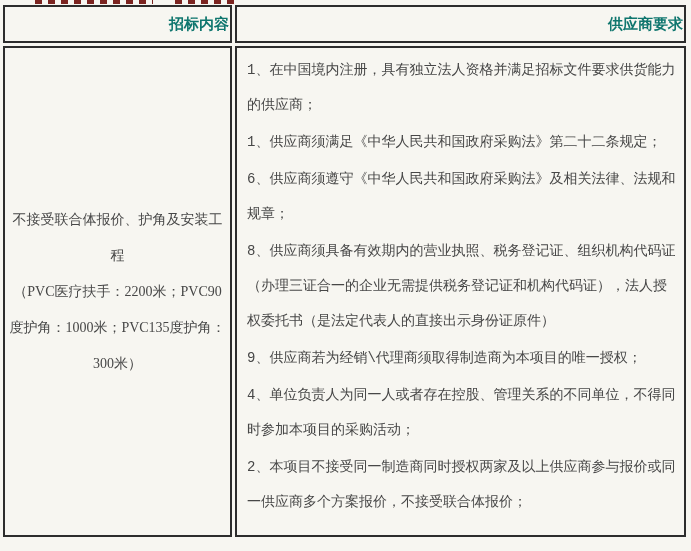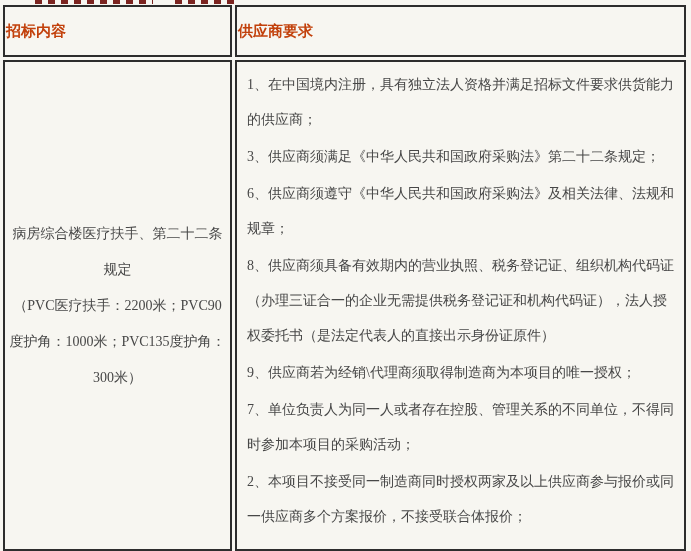--- a/index.html
+++ b/index.html
@@ -42,28 +42,28 @@
     border-spacing: 3px;
     table-layout: fixed;
   }
   td {
     background: #f7f6f1;
     border: 2px solid #2d2d2d;
     box-sizing: border-box;
     overflow: hidden;
   }
   td.col-left  { width: 229px; }
-  td.col-right { width: 451px; }
+  td.col-right { width: 451px; font-family: Liberation Mono, monospace; }
   tr.header-row td {
-    height: 52px;
-    text-align: left;
+    height: 38px;
+    text-align: right;
     vertical-align: middle;
     font-weight: bold;
     font-size: 15px;
-    color: #c2410c;
+    color: #0f766e;
   }
   tr.body-row td { height: 491px; }
   td.tender-cell {
     vertical-align: middle;
     text-align: center;
     font-size: 14px;
     line-height: 36px;
     padding: 0 4px;
   }
   td.tender-cell p { margin: 0; }
@@ -89,27 +89,27 @@
       <tr class="header-row">
     <td class="col-left">
       <span>招标内容</span>
     </td>
     <td class="col-right">
       <span>供应商要求</span>
     </td>
   </tr>
   <tr class="body-row">
     <td class="col-left tender-cell">
-      <p>病房综合楼医疗扶手、第二十二条规定</p>
+      <p>不接受联合体报价、护角及安装工程</p>
       <p>（PVC医疗扶手：2200米；PVC90度护角：1000米；PVC135度护角：300米）</p>
     </td>
     <td class="col-right requirements-cell">
       <p>1、在中国境内注册，具有独立法人资格并满足招标文件要求供货能力的供应商；</p>
-      <p>3、供应商须满足《中华人民共和国政府采购法》第二十二条规定；</p>
+      <p>1、供应商须满足《中华人民共和国政府采购法》第二十二条规定；</p>
       <p>6、供应商须遵守《中华人民共和国政府采购法》及相关法律、法规和规章；</p>
       <p>8、供应商须具备有效期内的营业执照、税务登记证、组织机构代码证（办理三证合一的企业无需提供税务登记证和机构代码证），法人授权委托书（是法定代表人的直接出示身份证原件）</p>
       <p>9、供应商若为经销\代理商须取得制造商为本项目的唯一授权；</p>
-      <p>7、单位负责人为同一人或者存在控股、管理关系的不同单位，不得同时参加本项目的采购活动；</p>
+      <p>4、单位负责人为同一人或者存在控股、管理关系的不同单位，不得同时参加本项目的采购活动；</p>
       <p>2、本项目不接受同一制造商同时授权两家及以上供应商参与报价或同一供应商多个方案报价，不接受联合体报价；</p>
     </td>
   </tr>
 </tbody>
   </table>
 
 </body></html>

